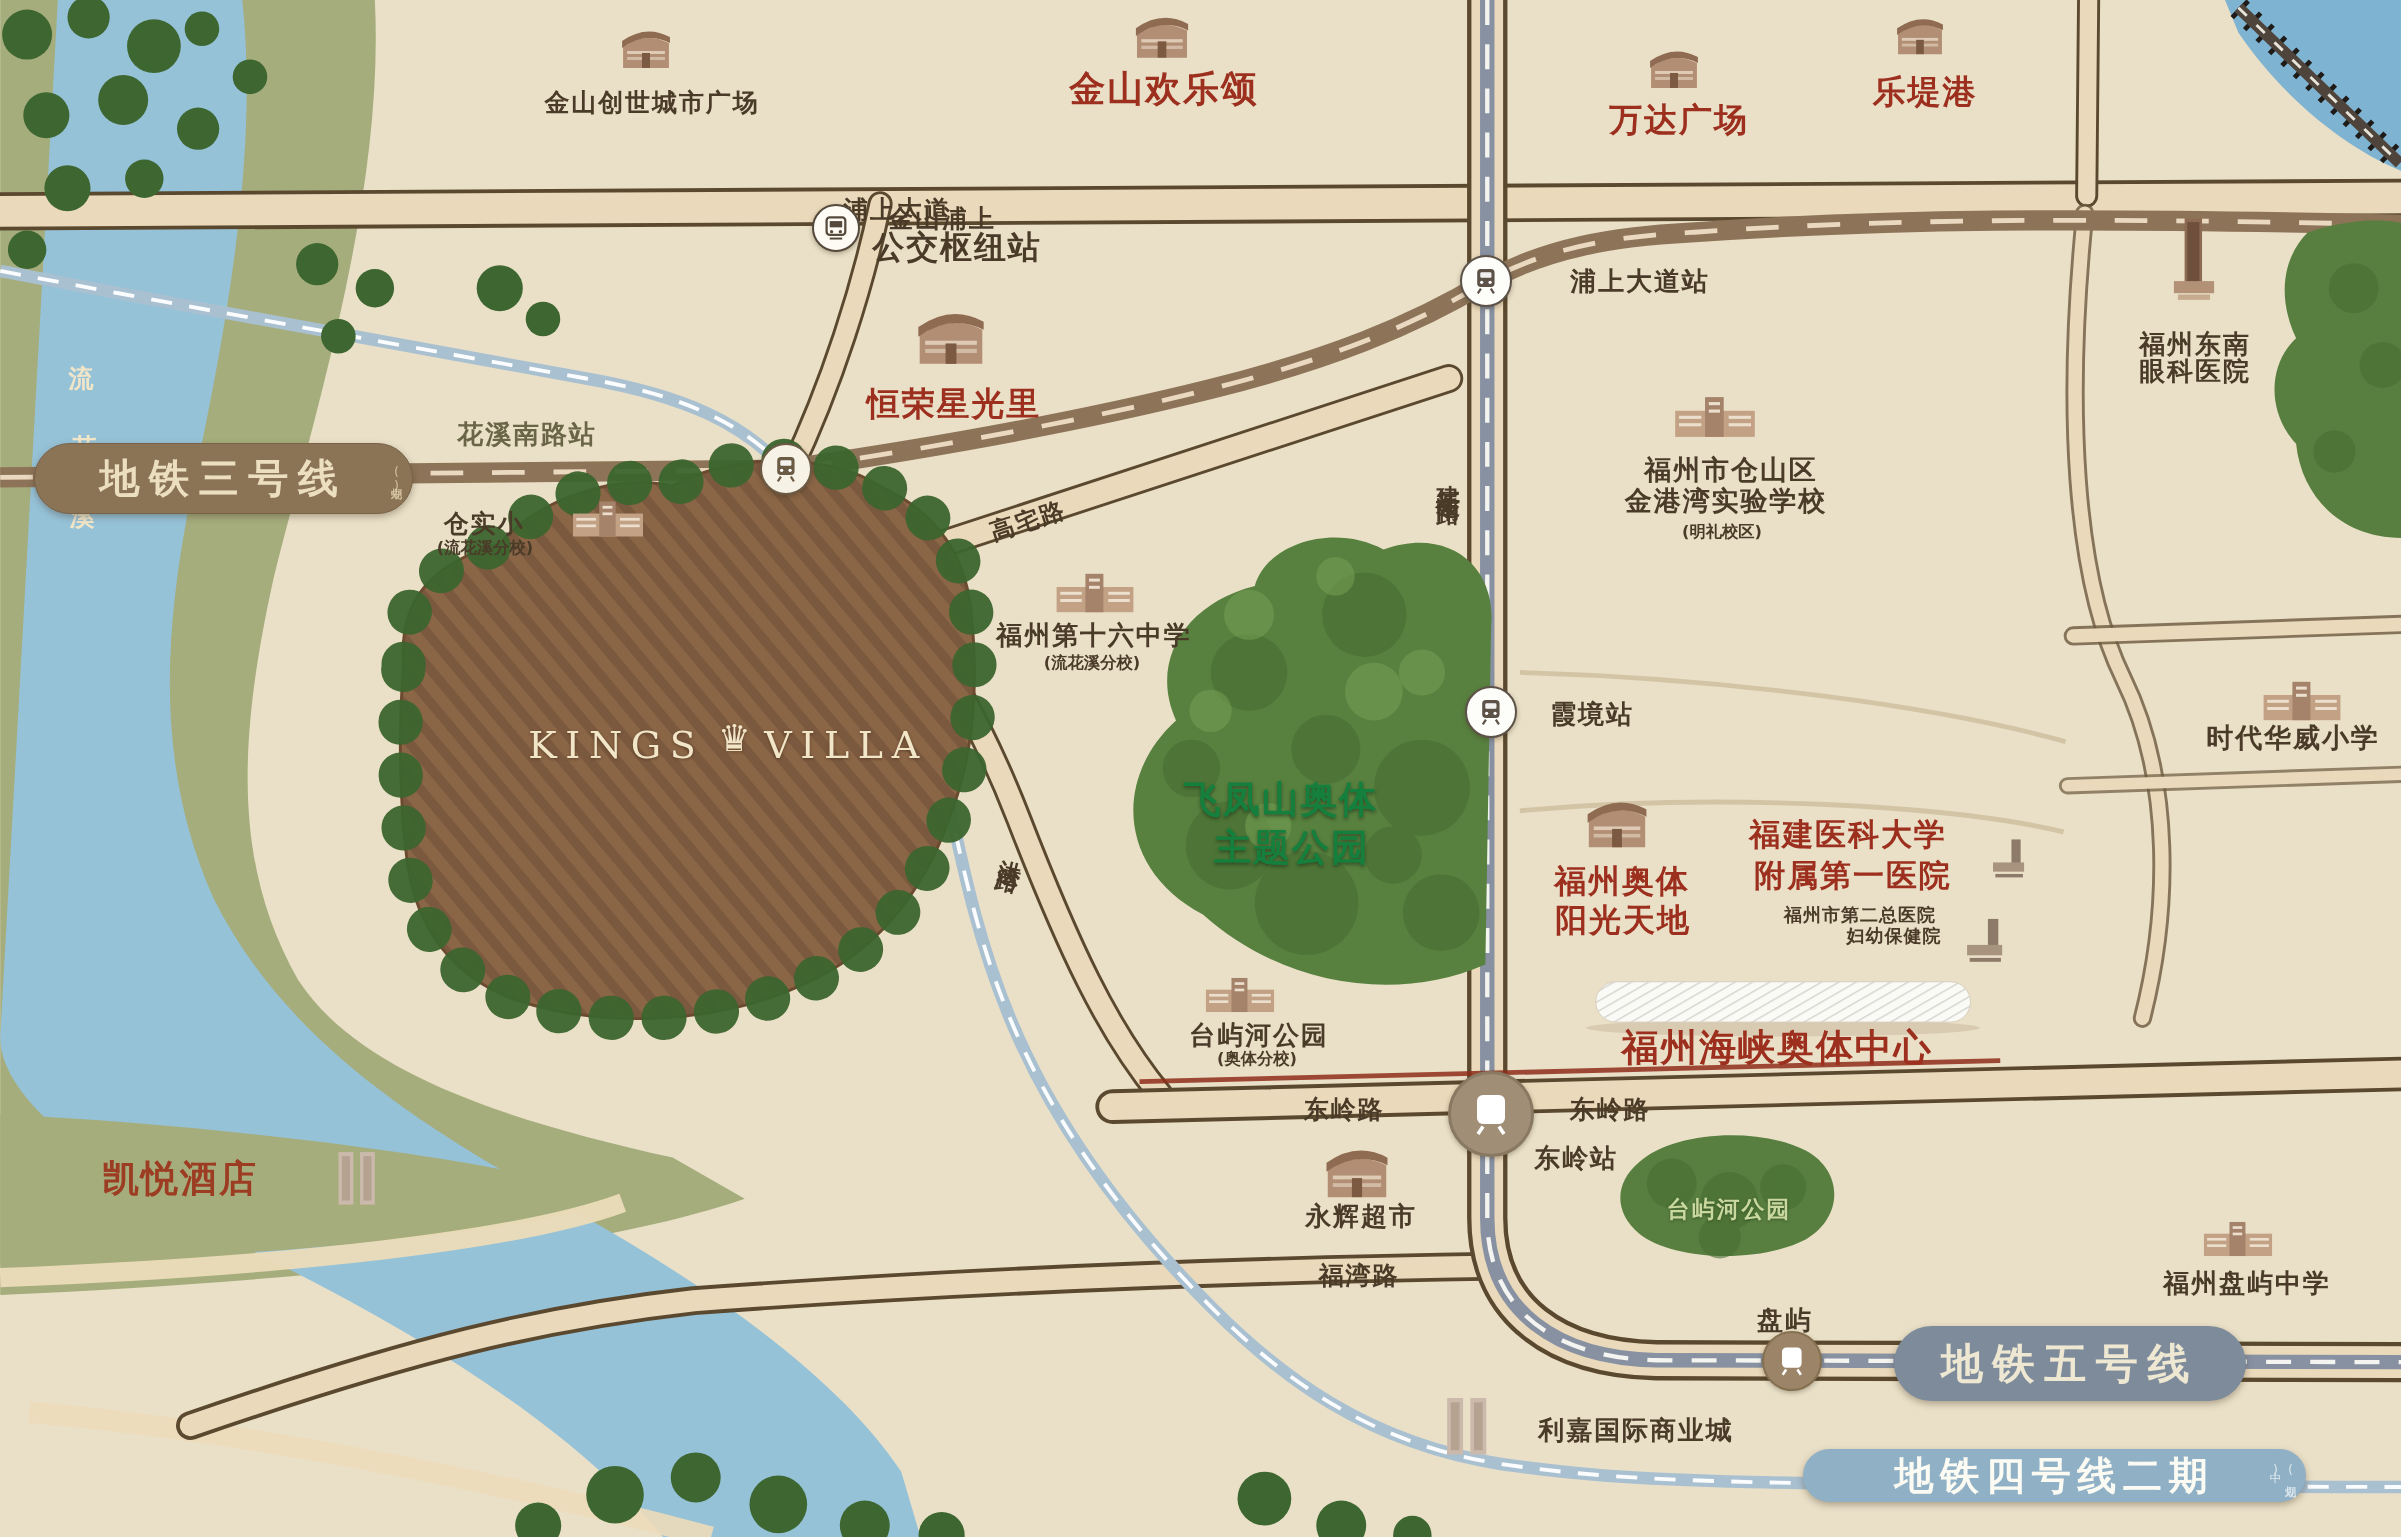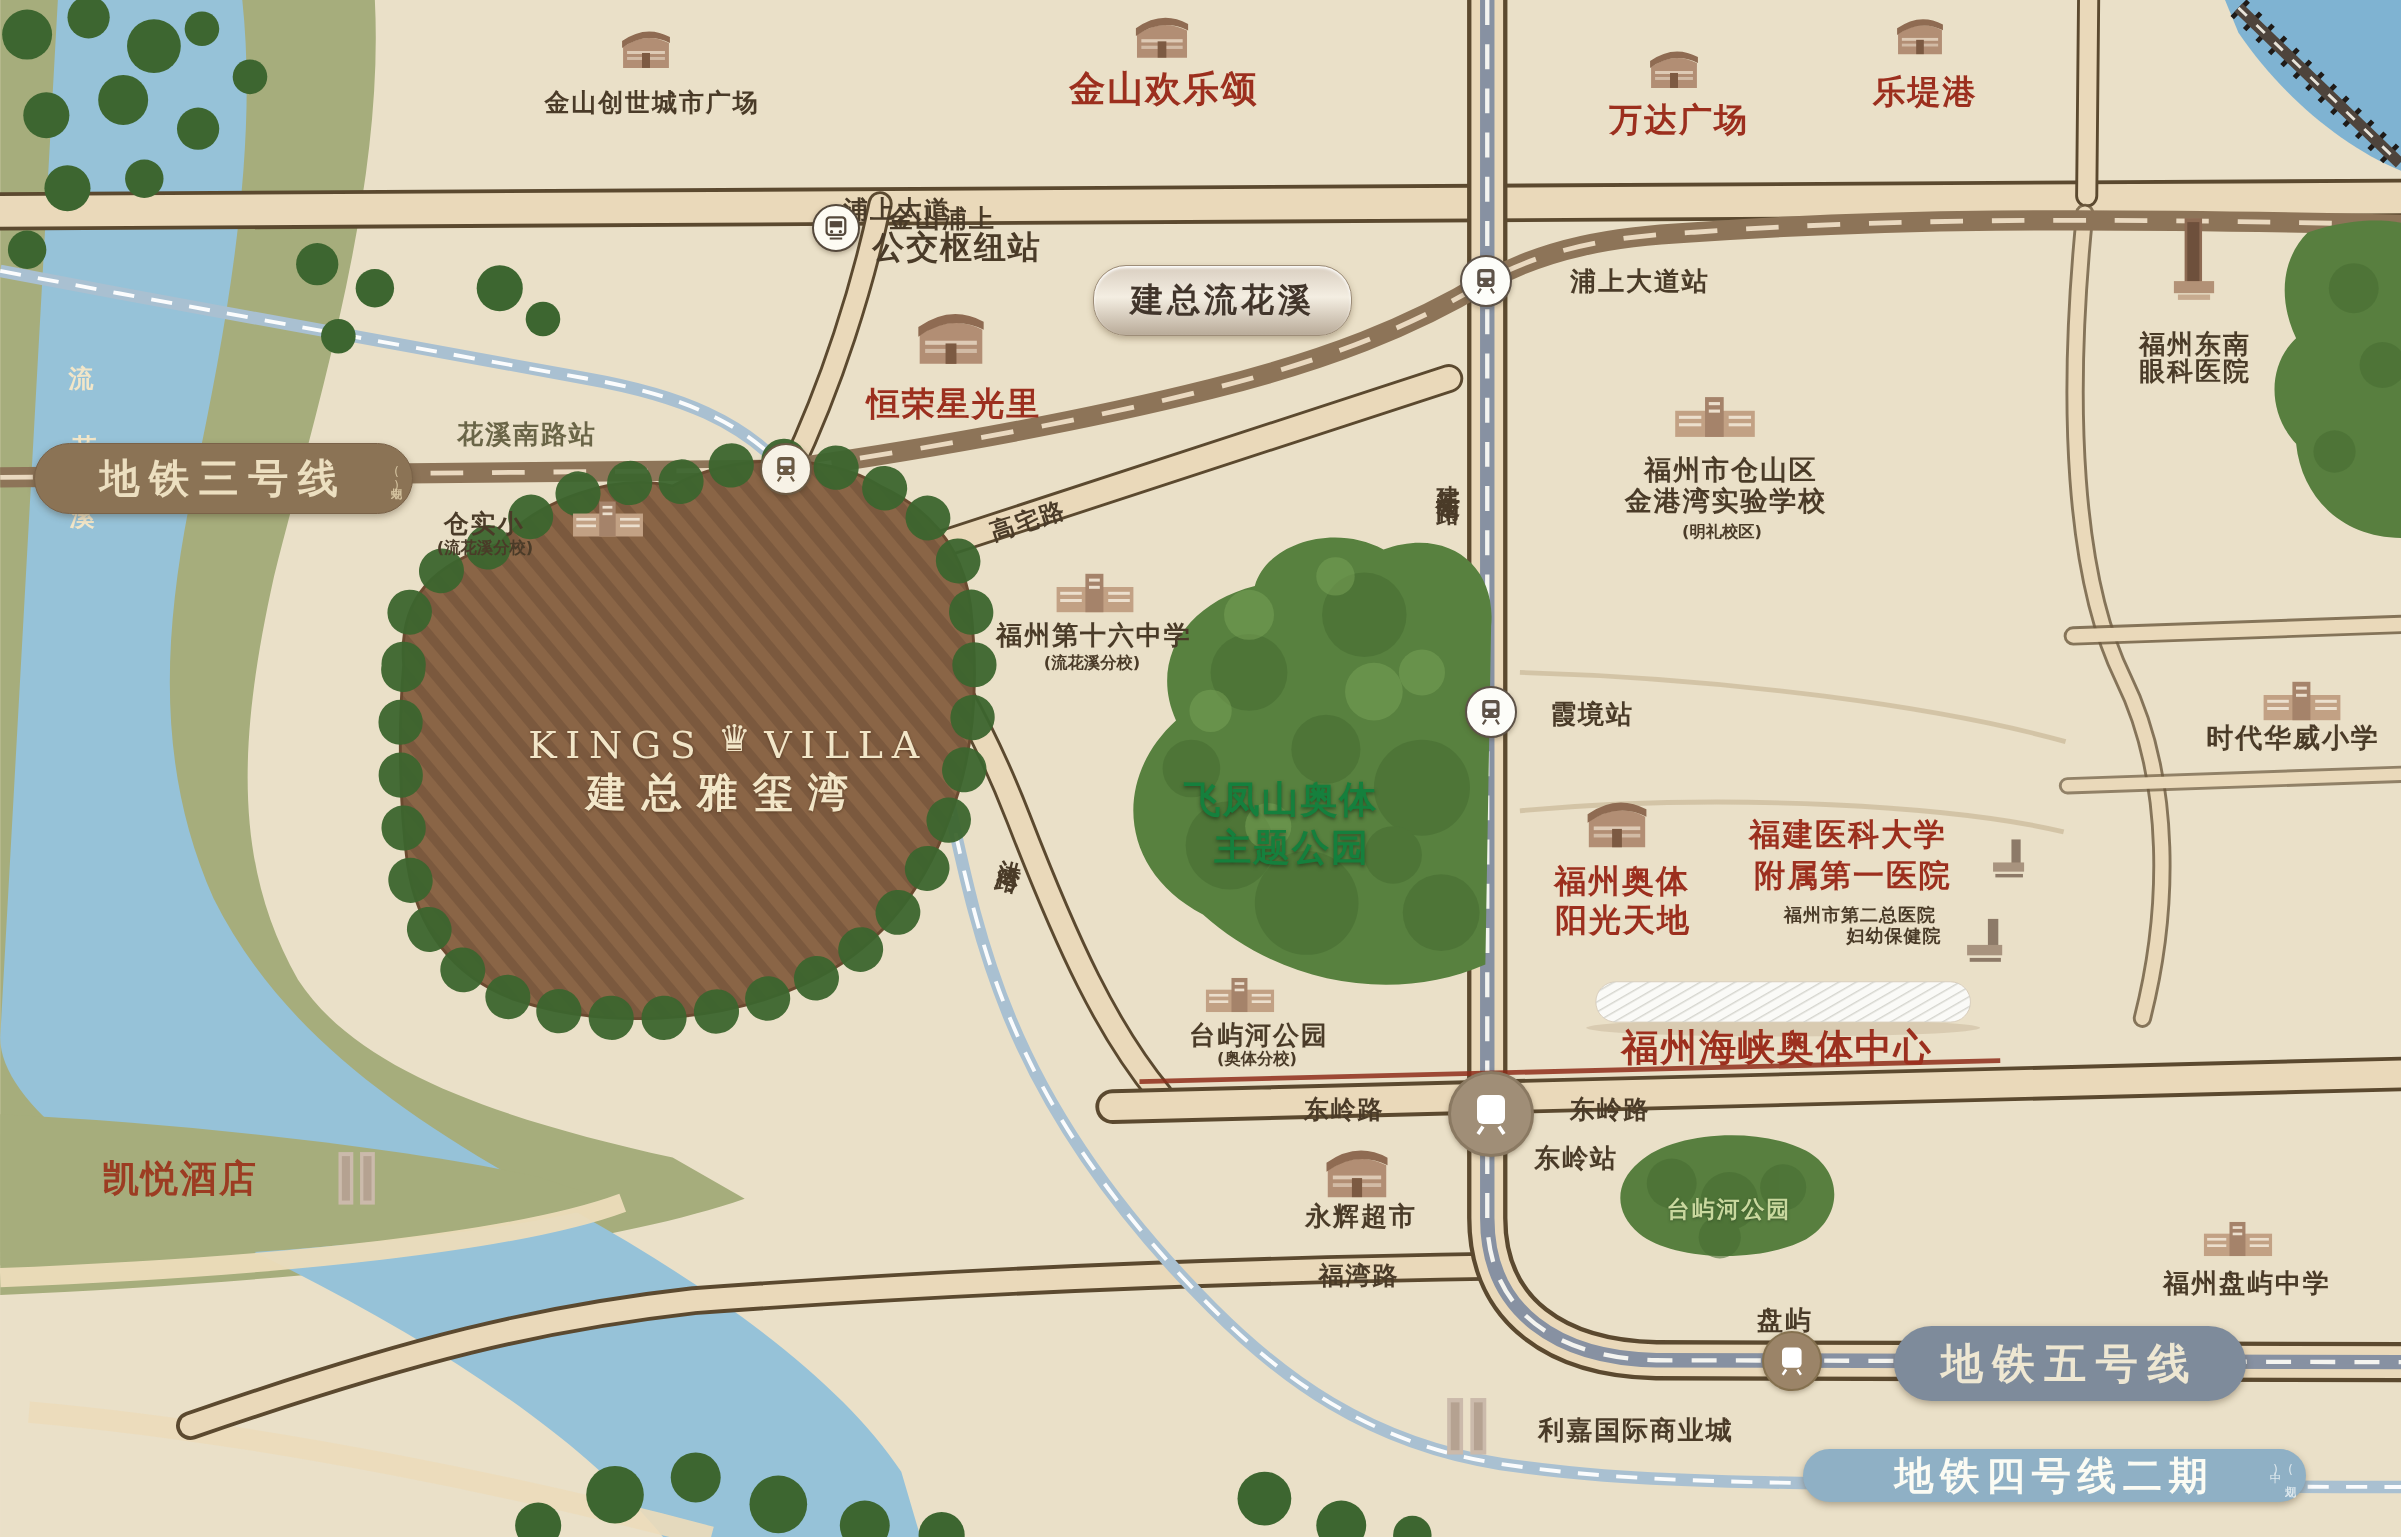--- a/index.html
+++ b/index.html
@@ -337,30 +337,26 @@
   <span class="note" style="color:#e3d3ae">(规划中)</span>
 </div>
 <div class="badge" style="left:1894px;top:1326px;width:352px;height:75px;background:#7e8b9b">
   <span style="font-size:42px;color:#eee7d2;letter-spacing:9.6px">地铁五号线</span>
 </div>
 <div class="badge" style="left:1803px;top:1449px;width:503px;height:53px;background:#8fb0c5">
   <span style="font-size:39px;color:#fbfbf3;letter-spacing:6.7px">地铁四号线二期</span>
   <span class="note" style="color:#eef4f6">(规划中)</span>
 </div>
 
-<div class="badge metallic" style="left:1093px;top:265px;width:257px;height:69px">
-  <span style="font-size:33px;color:#41352b;letter-spacing:3.8px">建总流花溪</span>
-</div>
 
 <div class="logo" style="left:728px;top:745px">
   <span>KINGS</span>
   <span class="crown">♛</span>
   <span>VILLA</span>
 </div>
-<div class="lbl cream" style="left:725px;top:792px;font-size:40px;letter-spacing:15.4px;text-shadow:0 1px 2.9px rgba(60,35,15,.5)">建总雅玺湾</div>
 
 <div class="lbl" style="left:652px;top:102px;font-size:25px">金山创世城市广场</div>
 <div class="lbl rd" style="left:1164px;top:89px;font-size:36px">金山欢乐颂</div>
 <div class="lbl rd" style="left:1679px;top:120px;font-size:33px">万达广场</div>
 <div class="lbl rd" style="left:1925px;top:92px;font-size:33px">乐堤港</div>
 <div class="lbl" style="left:897px;top:209px;font-size:25px">浦上大道</div>
 <div class="lbl" style="left:942px;top:218px;font-size:25px">金山浦上</div>
 <div class="lbl" style="left:957px;top:248px;font-size:32px">公交枢纽站</div>
 <div class="lbl rd" style="left:954px;top:404px;font-size:33px">恒荣星光里</div>
 <div class="lbl olive" style="left:527px;top:434px;font-size:26px">花溪南路站</div>

